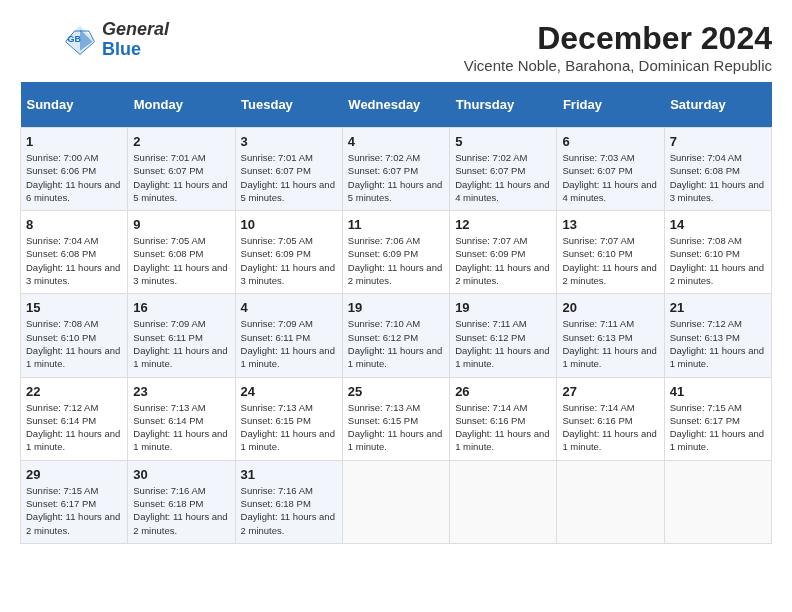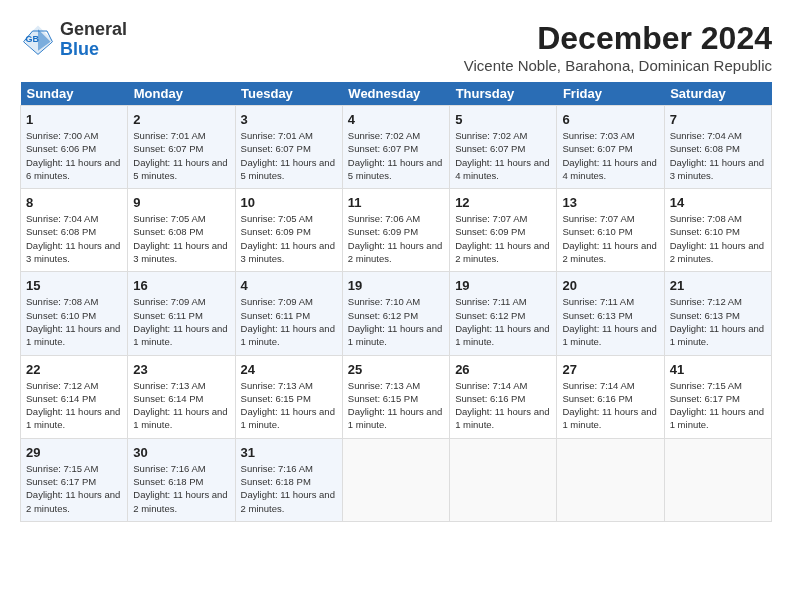--- a/index.html
+++ b/index.html
@@ -13,27 +13,28 @@
     .header-area {
       display: flex;
       justify-content: space-between;
       align-items: flex-start;
       margin-bottom: 8px;
     }
     .logo {
       display: flex;
       align-items: center;
       gap: 4px;
+      margin-left: 42px;
     }
     .logo-text {
       font-size: 18px;
       font-weight: bold;
       line-height: 1.1;
     }
-    .logo-text .general { color: #333; }
+    .logo-text .general { color: #333; font-style: italic; }
     .logo-text .blue { color: #1a6fc4; }
     .logo-icon {
       width: 36px;
       height: 36px;
     }
     .title-area {
       text-align: right;
     }
     .main-title {
       font-size: 32px;
@@ -46,21 +47,21 @@
       text-align: center;
     }
     table {
       width: 100%;
       border-collapse: collapse;
       table-layout: fixed;
     }
     thead tr th {
       background-color: #2a6db5;
       color: #fff;
-      padding: 4px 6px;
+      padding: 15px 6px;
       text-align: left;
       font-size: 13px;
       font-weight: bold;
     }
     tbody tr td {
       vertical-align: top;
       padding: 6px 5px;
       font-size: 10px;
       color: #222;
       border: 1px solid #ddd;

